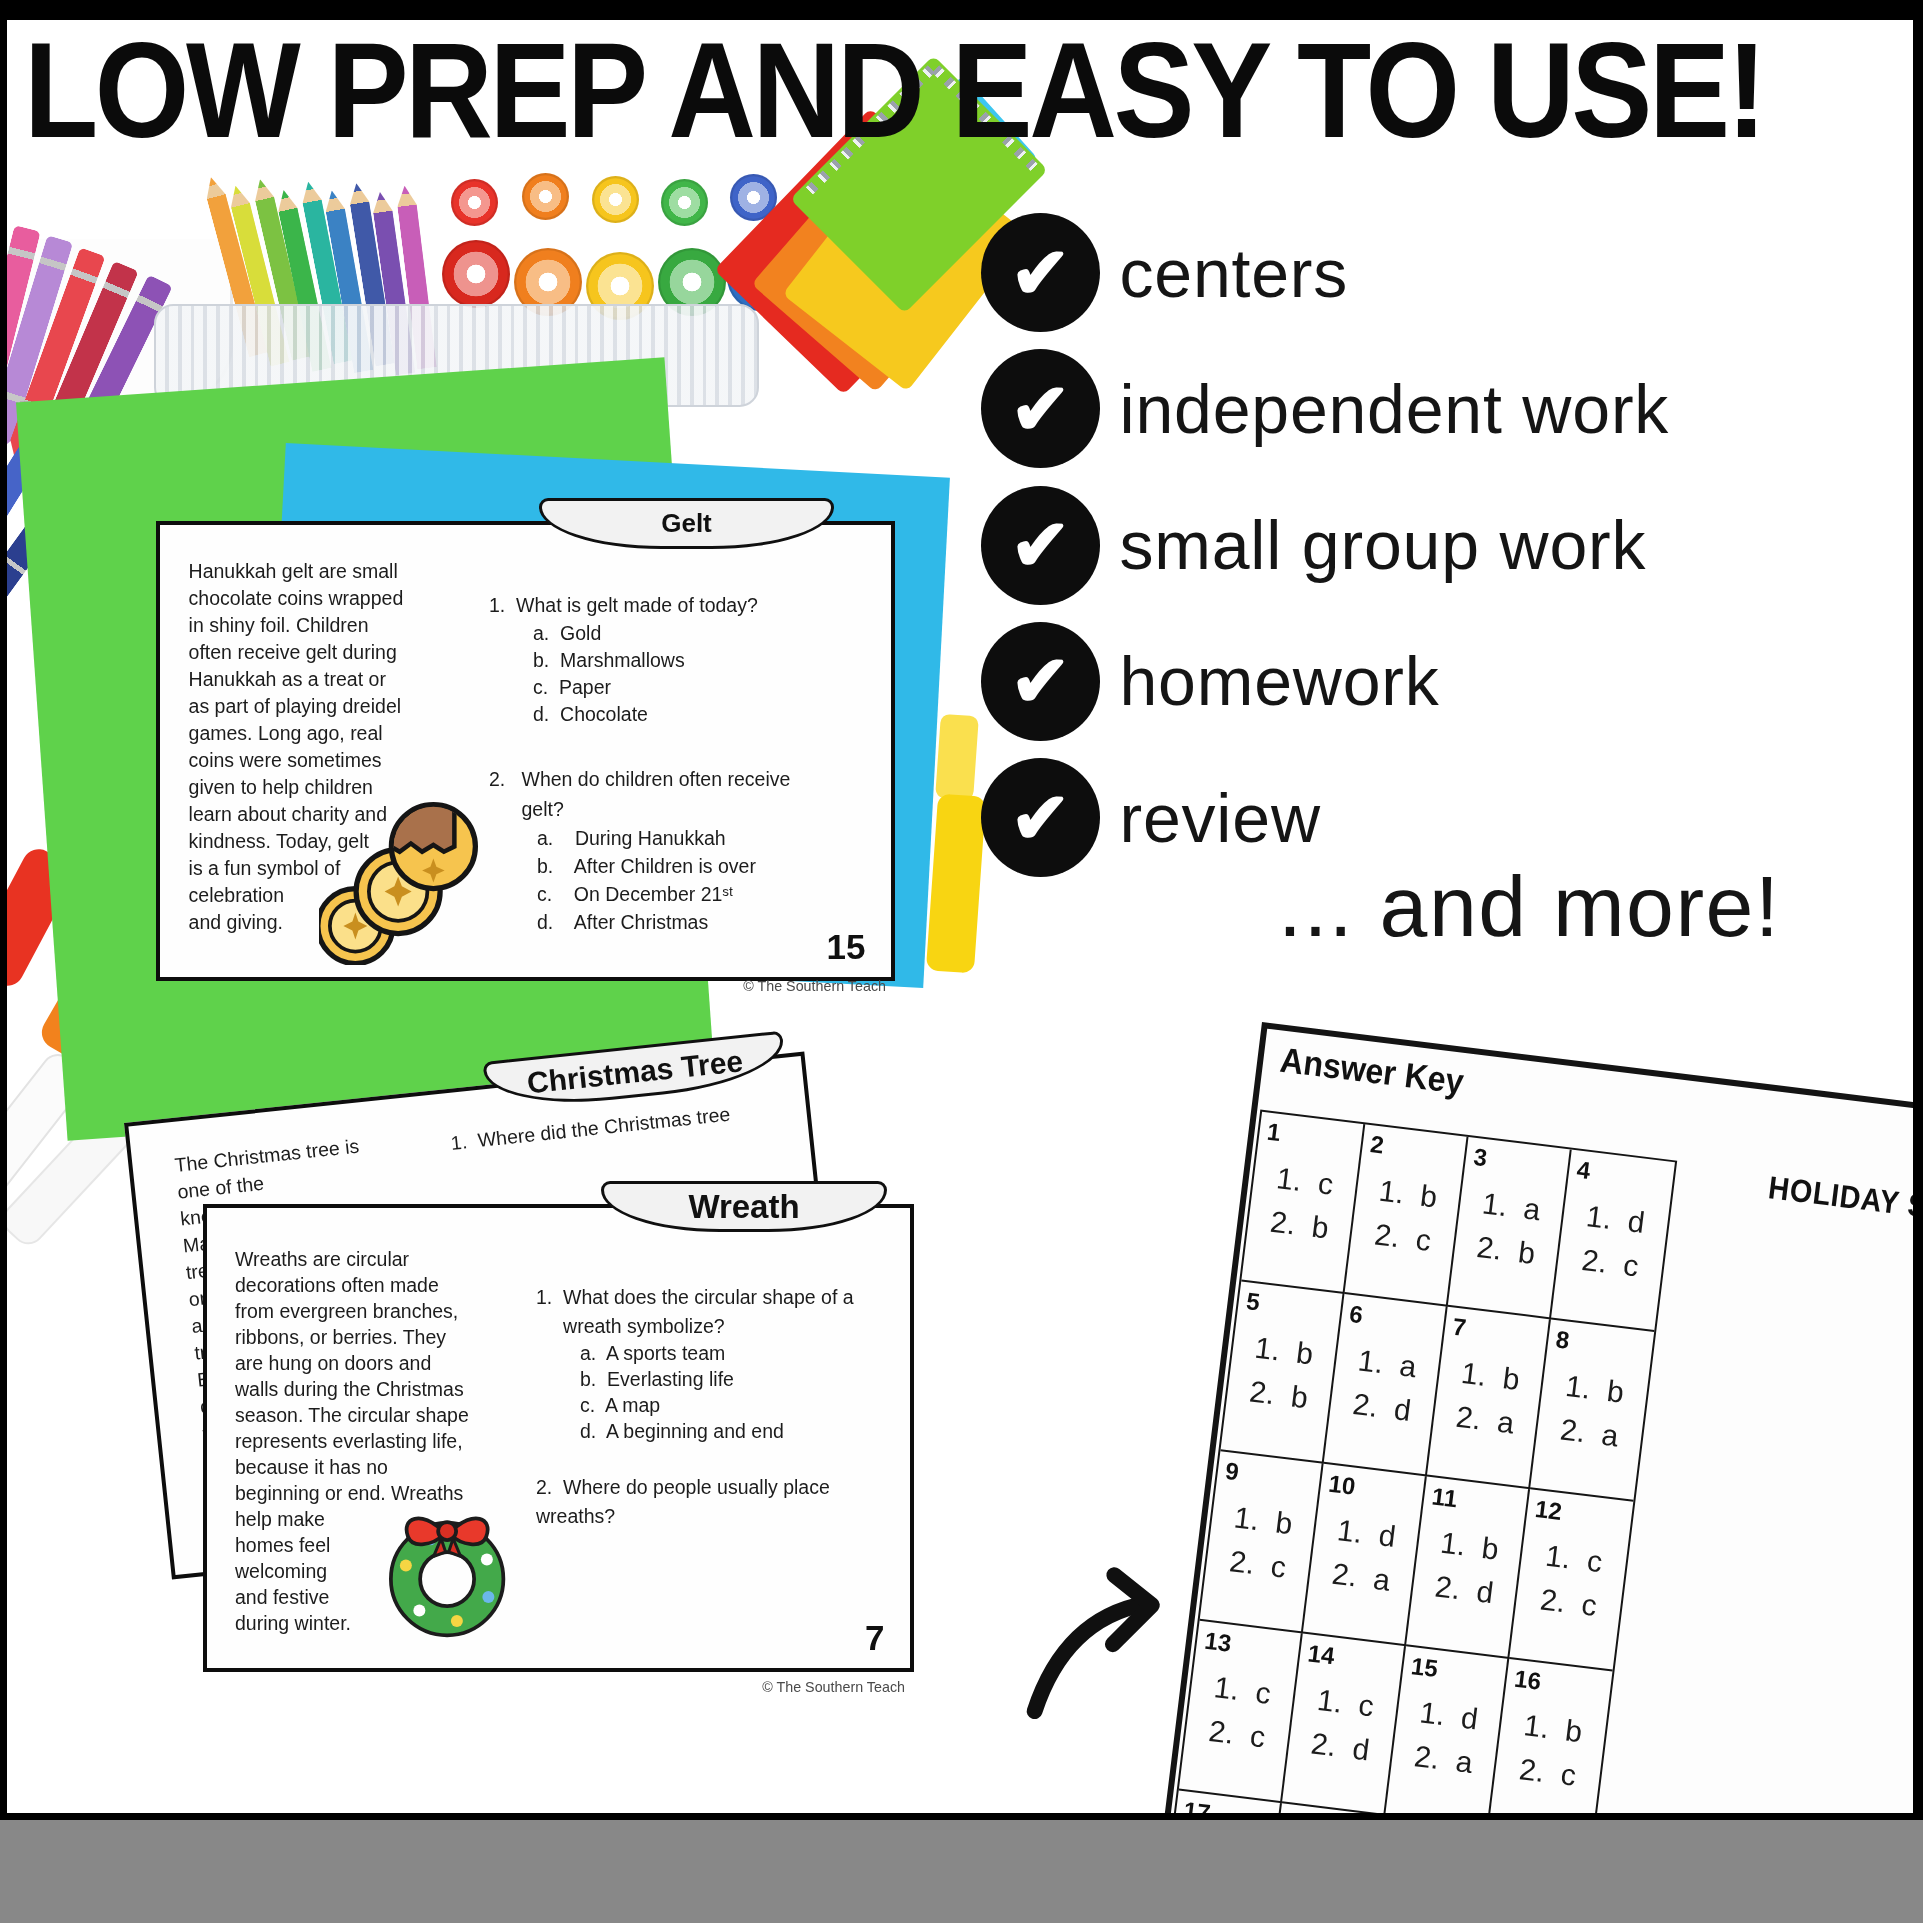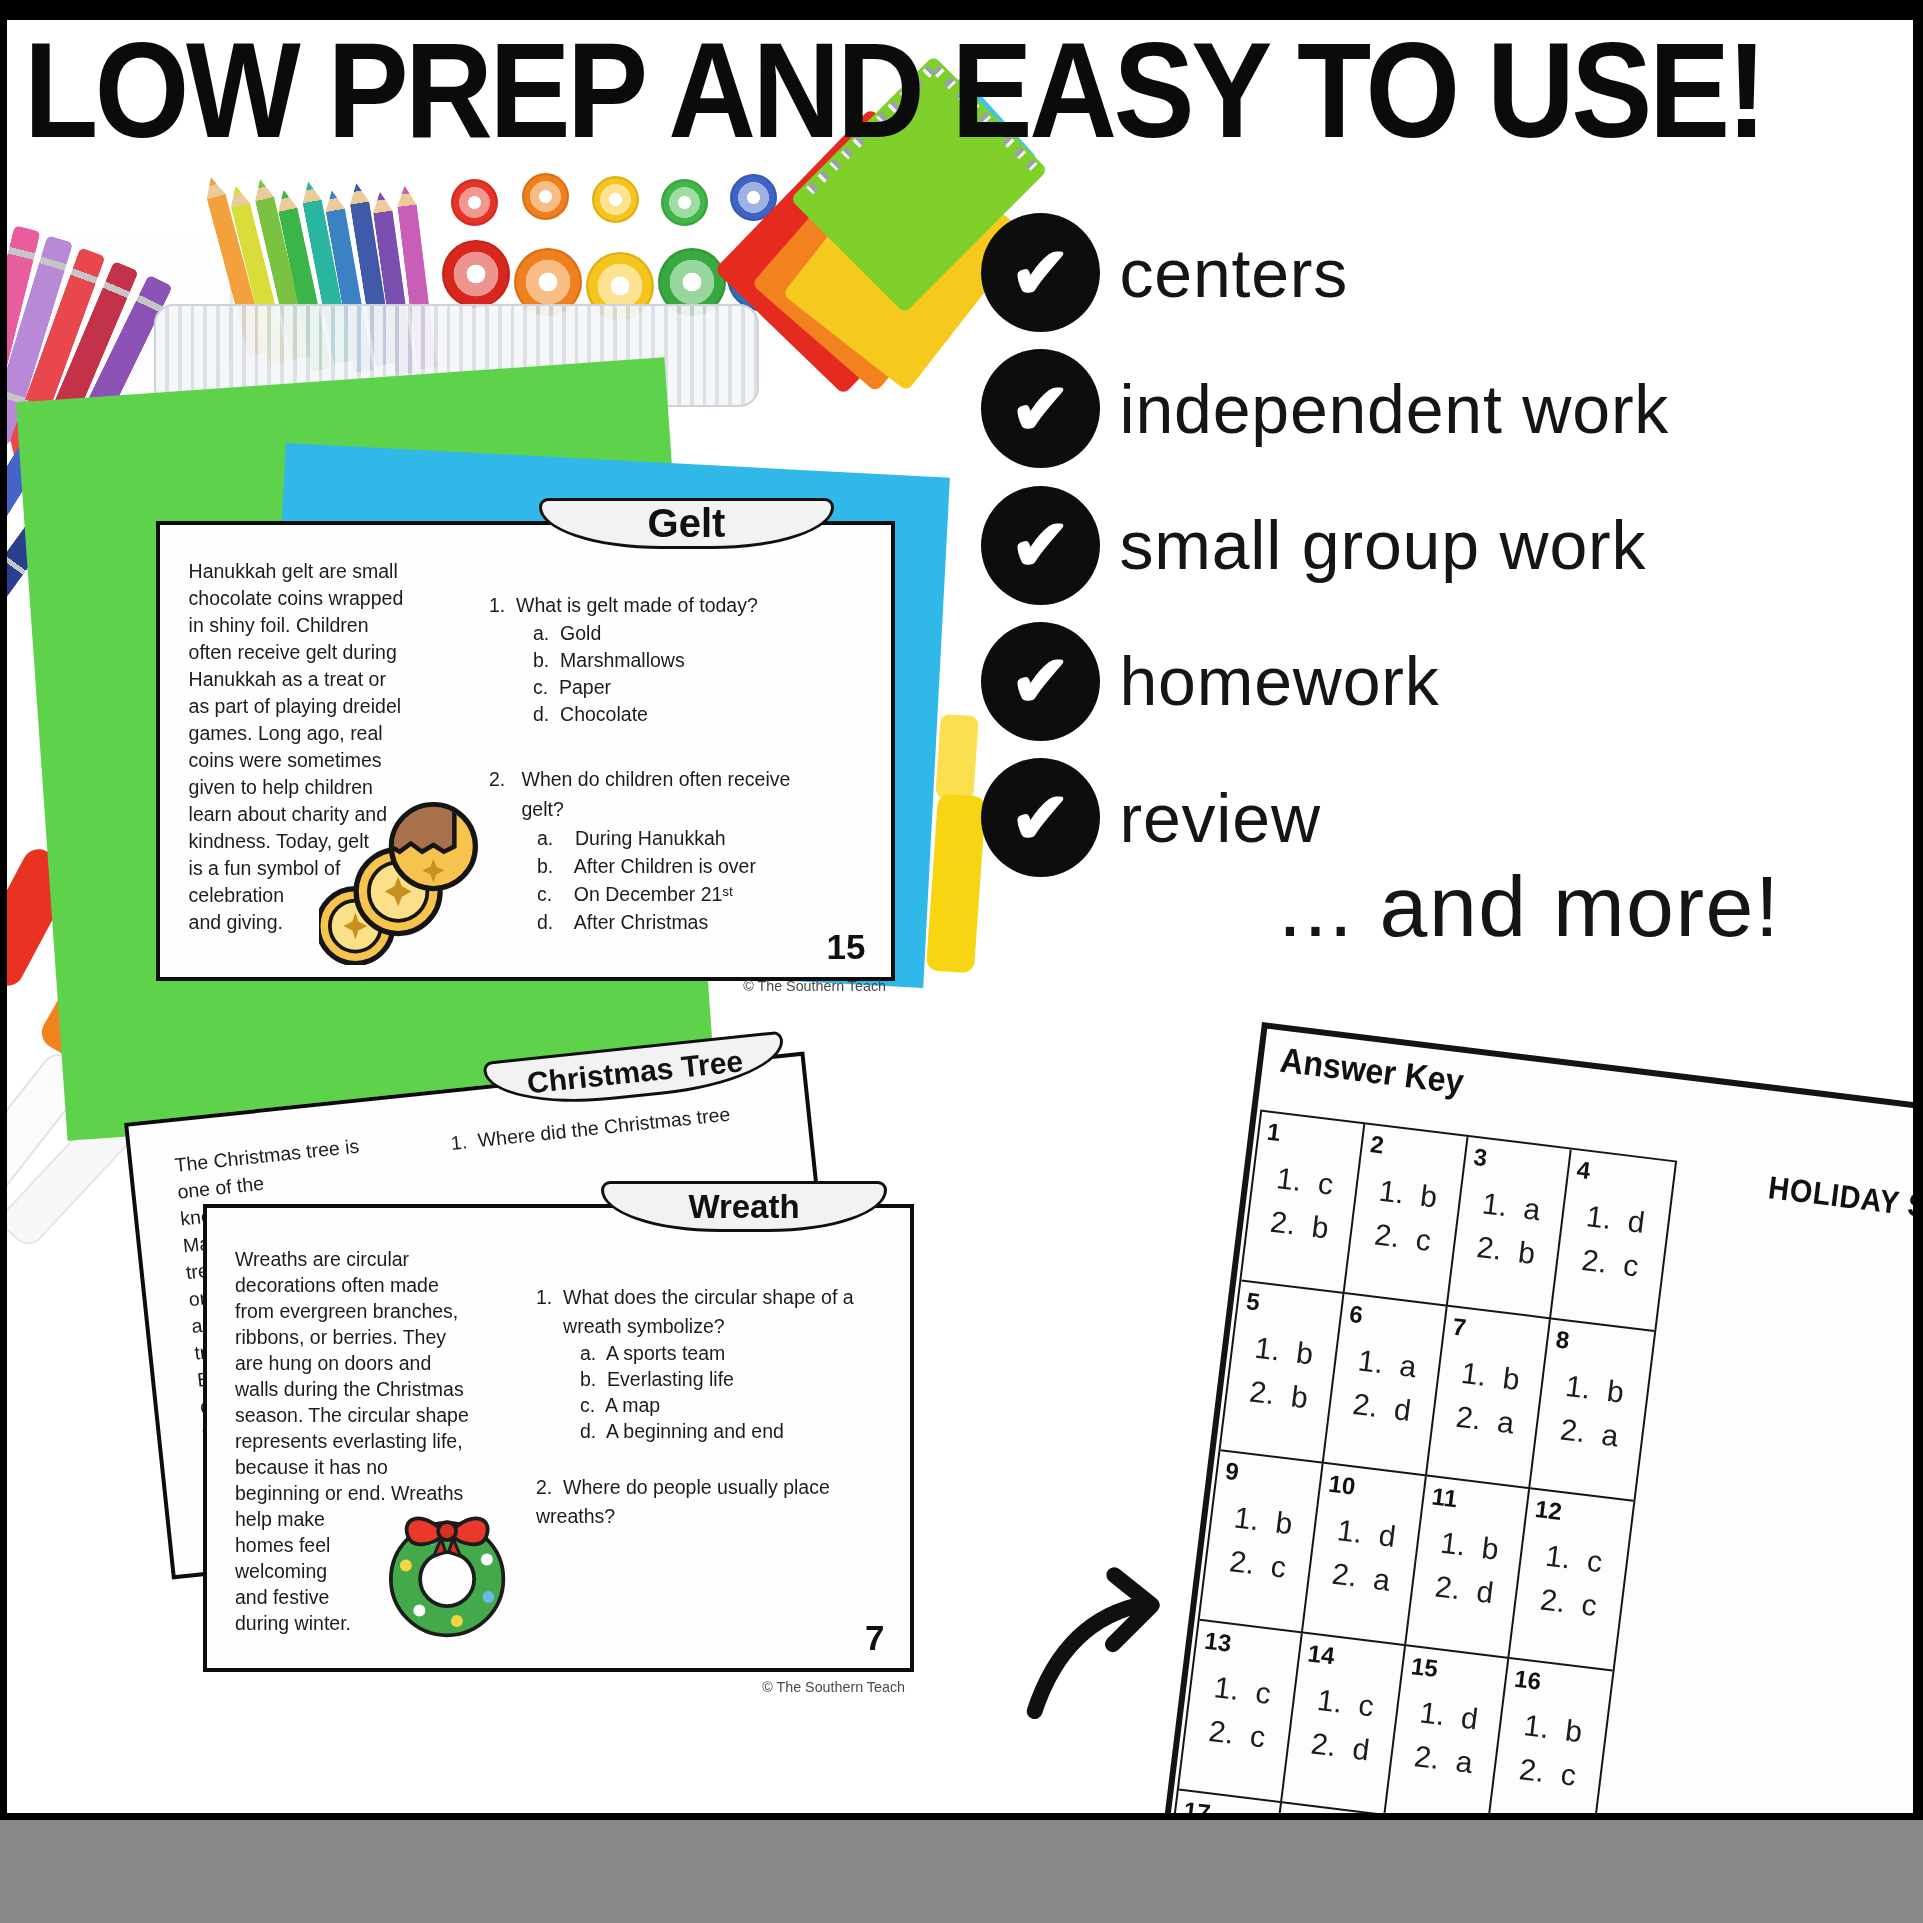--- a/index.html
+++ b/index.html
@@ -47,21 +47,21 @@
   .paper.green{left:41px;top:379px;width:650px;height:740px;background:#5fd24b;transform:rotate(-4deg);}
   .paper.blue{left:272px;top:460px;width:665px;height:511px;background:#30b9e8;transform:rotate(3deg);}
   
   .card{position:absolute;background:#fefefe;border:4.5px solid #0d0d0d;}
   .card.xmas{left:124px;top:1123px;width:676px;height:451px;transform:rotate(-6deg);transform-origin:0 0;z-index:4;}
   .card.gelt{left:156px;top:521px;width:731px;height:452px;z-index:5;}
   .card.wreath{left:203px;top:1204px;width:703px;height:460px;z-index:6;}
   .tab{position:absolute;top:-27px;height:45px;background:#f2f2f2;border:3px solid #101010;
        border-radius:10.5px 10.5px 48% 48% / 10.5px 10.5px 95% 95%;
        display:flex;align-items:center;justify-content:center;font-weight:bold;z-index:2;}
-  .card.gelt .tab{left:379px;width:289px;font-size:40px;}
+  .card.gelt .tab{left:379px;width:289px;font-size:26px;}
   .card.xmas .tab{left:359px;width:295px;font-size:30px;}
   .card.wreath .tab{left:394px;width:280px;font-size:33px;}
   .line{white-space:pre;}
   .passage{position:absolute;font-size:19.5px;line-height:27px;color:#1c1c1c;}
   .card.gelt .passage{left:28.6px;top:33px;}
   .card.wreath .passage{left:28px;top:38px;line-height:26px;}
   .card.xmas .passage{left:42px;top:30px;}
   .qblock{position:absolute;font-size:19.5px;color:#1c1c1c;}
   .qlines{line-height:28.6px;}
   .opts{line-height:27px;padding-left:44px;}

